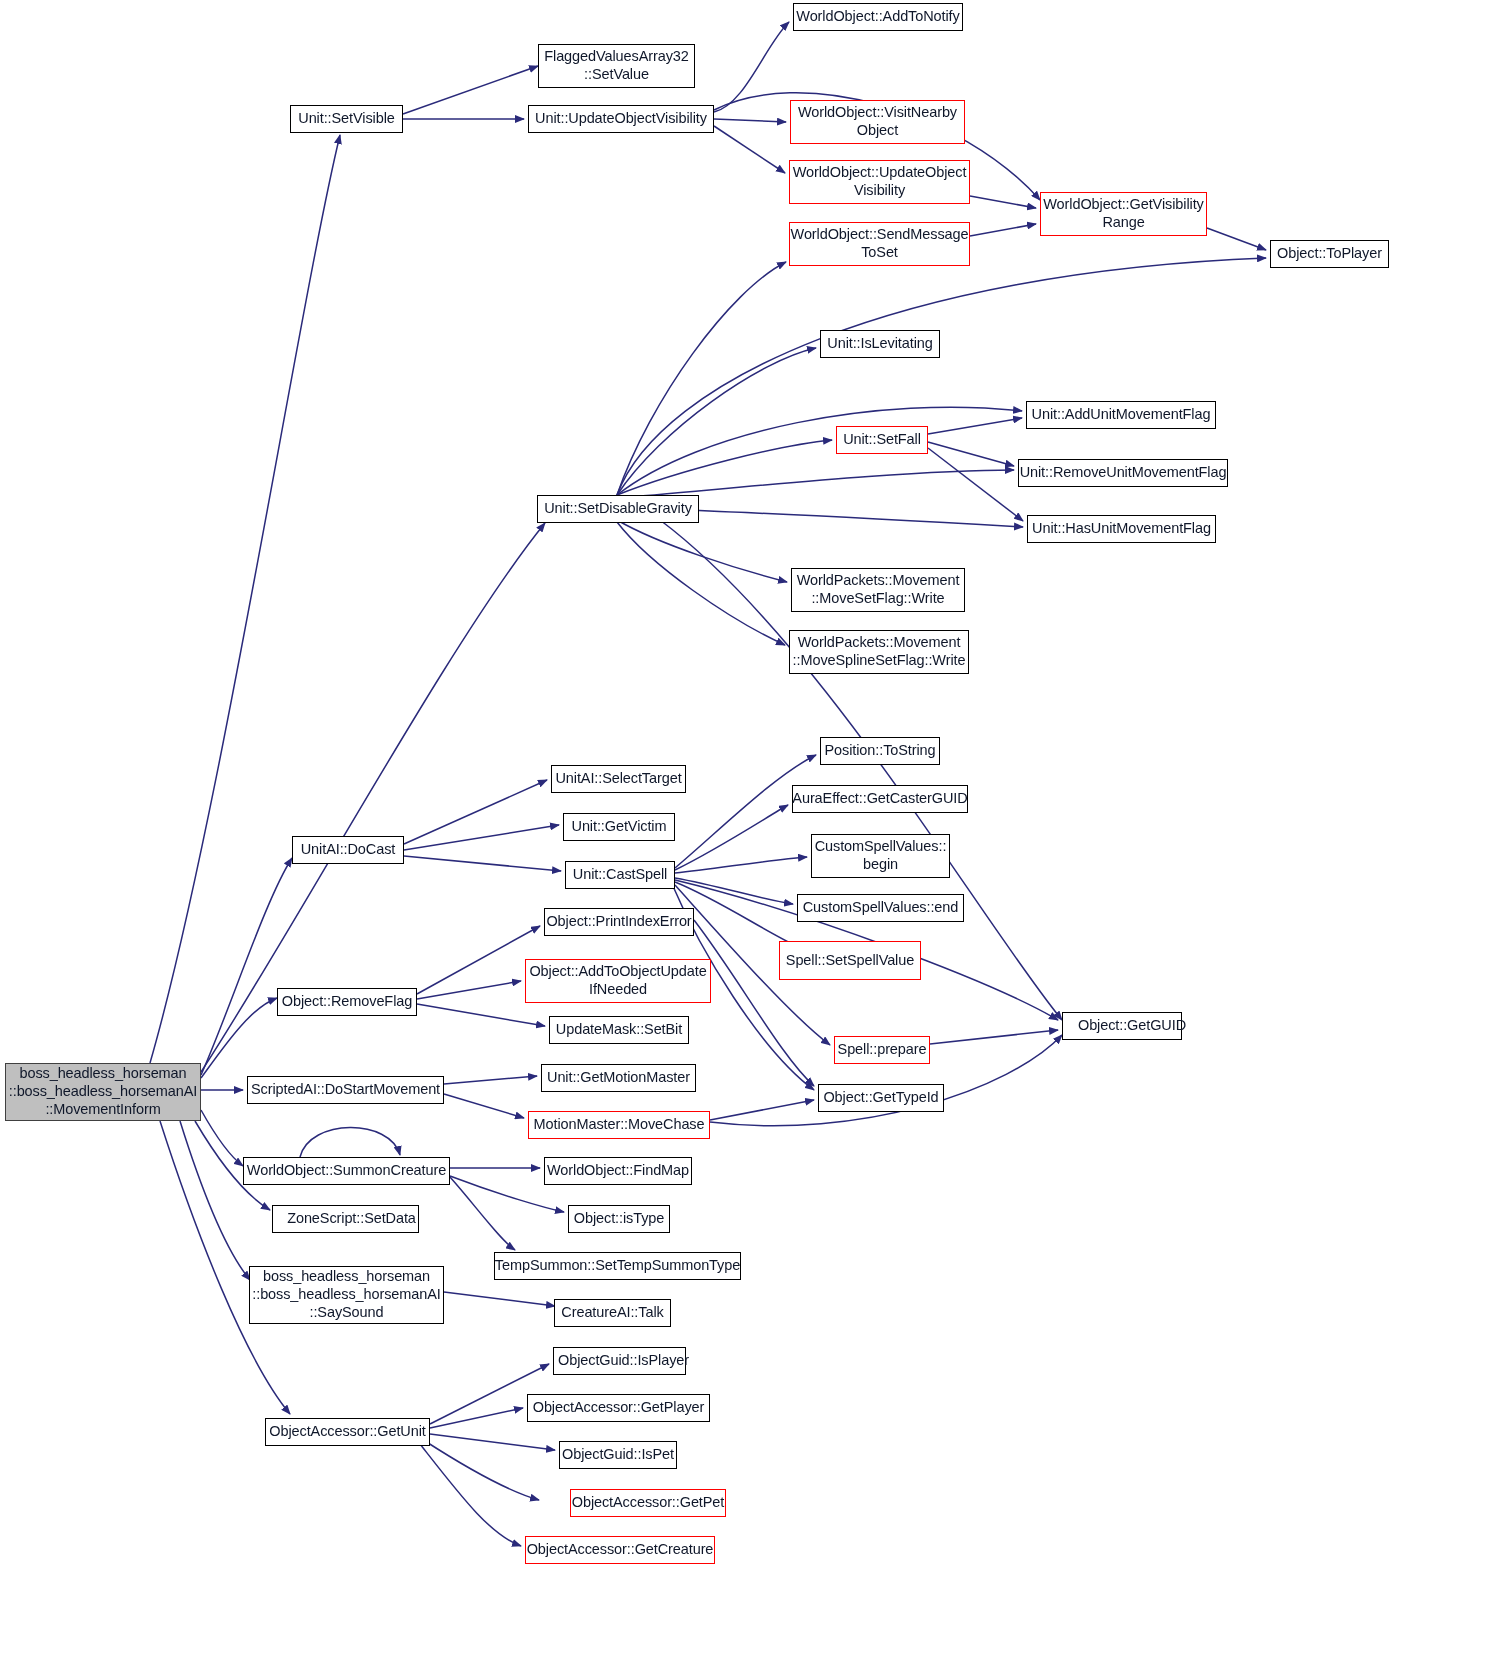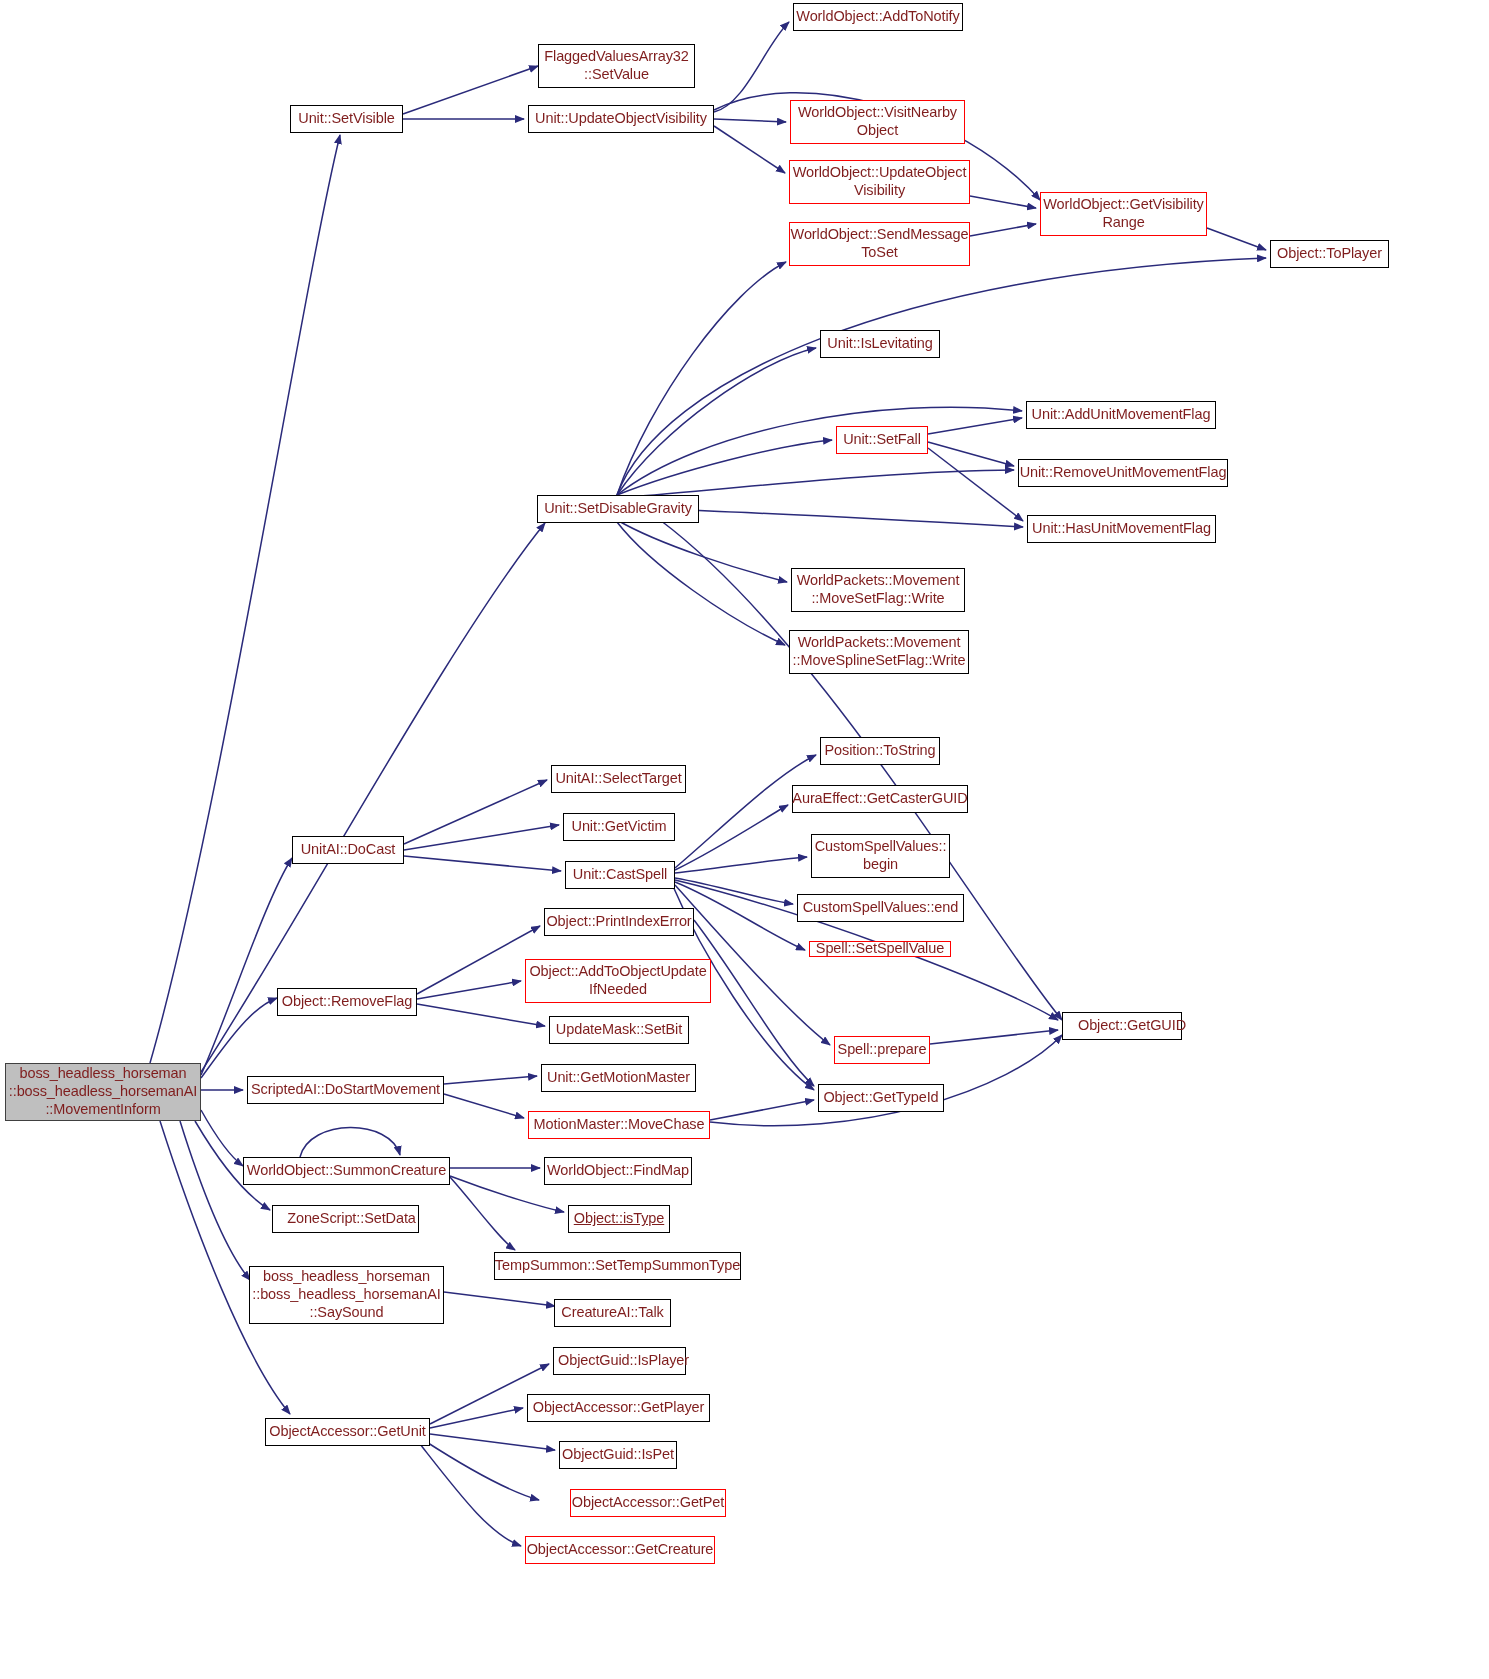--- a/index.html
+++ b/index.html
@@ -25,21 +25,21 @@
   }
   .node {
     position: absolute;
     box-sizing: border-box;
     display: flex;
     align-items: center;
     justify-content: center;
     text-align: center;
     background: #ffffff;
     border: 1px solid #000000;
-    color: #7f1d1d;
+    color: #0f172a;
     font-size: 14.5px;
     line-height: 1.22;
     letter-spacing: -0.1px;
     white-space: pre-line;
     padding: 0 4px;
     z-index: 5;
   }
   .node.red {
     border-color: #ff0000;
   }
@@ -148,39 +148,39 @@
       <div class="node" style="left: 537px; top: 495px; width: 162px; height: 28px;"><span>Unit::SetDisableGravity</span></div>
       <div class="node" style="left: 791px; top: 568px; width: 174px; height: 44px;"><span>WorldPackets::Movement
 ::MoveSetFlag::Write</span></div>
       <div class="node" style="left: 789px; top: 630px; width: 180px; height: 44px;"><span>WorldPackets::Movement
 ::MoveSplineSetFlag::Write</span></div>
       <div class="node" style="left: 820px; top: 737px; width: 120px; height: 28px;"><span>Position::ToString</span></div>
       <div class="node" style="left: 792px; top: 785px; width: 176px; height: 28px;"><span>AuraEffect::GetCasterGUID</span></div>
       <div class="node" style="left: 811px; top: 834px; width: 139px; height: 44px;"><span>CustomSpellValues::
 begin</span></div>
       <div class="node" style="left: 797px; top: 894px; width: 167px; height: 28px;"><span>CustomSpellValues::end</span></div>
-      <div class="node red" style="left: 809px; top: 941px; width: 142px; height: 16px;"><span>Spell::SetSpellValue</span></div>
+      <div class="node red" style="left: 779px; top: 941px; width: 142px; height: 39px;"><span>Spell::SetSpellValue</span></div>
       <div class="node red" style="left: 834px; top: 1036px; width: 96px; height: 28px;"><span>Spell::prepare</span></div>
       <div class="node" style="left: 1062px; top: 1012px; width: 120px; height: 28px; padding-left: 24px;"><span>Object::GetGUID</span></div>
       <div class="node" style="left: 818px; top: 1084px; width: 126px; height: 28px;"><span>Object::GetTypeId</span></div>
       <div class="node" style="left: 551px; top: 765px; width: 135px; height: 28px;"><span>UnitAI::SelectTarget</span></div>
       <div class="node" style="left: 563px; top: 813px; width: 112px; height: 28px;"><span>Unit::GetVictim</span></div>
       <div class="node" style="left: 565px; top: 861px; width: 110px; height: 28px;"><span>Unit::CastSpell</span></div>
       <div class="node" style="left: 292px; top: 836px; width: 112px; height: 28px;"><span>UnitAI::DoCast</span></div>
       <div class="node" style="left: 544px; top: 908px; width: 150px; height: 28px;"><span>Object::PrintIndexError</span></div>
       <div class="node red" style="left: 525px; top: 959px; width: 186px; height: 44px;"><span>Object::AddToObjectUpdate
 IfNeeded</span></div>
       <div class="node" style="left: 549px; top: 1016px; width: 140px; height: 28px;"><span>UpdateMask::SetBit</span></div>
       <div class="node" style="left: 277px; top: 988px; width: 140px; height: 28px;"><span>Object::RemoveFlag</span></div>
       <div class="node" style="left: 541px; top: 1064px; width: 155px; height: 28px;"><span>Unit::GetMotionMaster</span></div>
       <div class="node red" style="left: 528px; top: 1111px; width: 182px; height: 28px;"><span>MotionMaster::MoveChase</span></div>
       <div class="node" style="left: 247px; top: 1076px; width: 197px; height: 28px;"><span>ScriptedAI::DoStartMovement</span></div>
       <div class="node" style="left: 243px; top: 1157px; width: 207px; height: 28px;"><span>WorldObject::SummonCreature</span></div>
       <div class="node" style="left: 544px; top: 1157px; width: 148px; height: 28px;"><span>WorldObject::FindMap</span></div>
-      <div class="node" style="left: 568px; top: 1205px; width: 102px; height: 28px; text-decoration: underline;"><span>Object::isType</span></div>
+      <div class="node" style="left: 568px; top: 1205px; width: 102px; height: 28px;"><span>Object::isType</span></div>
       <div class="node" style="left: 494px; top: 1252px; width: 247px; height: 28px;"><span>TempSummon::SetTempSummonType</span></div>
       <div class="node" style="left: 272px; top: 1205px; width: 147px; height: 28px; padding-left: 16px;"><span>ZoneScript::SetData</span></div>
       <div class="node" style="left: 249px; top: 1266px; width: 195px; height: 58px;"><span>boss_headless_horseman
 ::boss_headless_horsemanAI
 ::SaySound</span></div>
       <div class="node" style="left: 554px; top: 1299px; width: 117px; height: 28px;"><span>CreatureAI::Talk</span></div>
       <div class="node" style="left: 265px; top: 1418px; width: 165px; height: 28px;"><span>ObjectAccessor::GetUnit</span></div>
       <div class="node" style="left: 553px; top: 1347px; width: 133px; height: 28px; padding-left: 12px;"><span>ObjectGuid::IsPlayer</span></div>
       <div class="node" style="left: 527px; top: 1394px; width: 183px; height: 28px;"><span>ObjectAccessor::GetPlayer</span></div>
       <div class="node" style="left: 559px; top: 1441px; width: 118px; height: 28px;"><span>ObjectGuid::IsPet</span></div>

